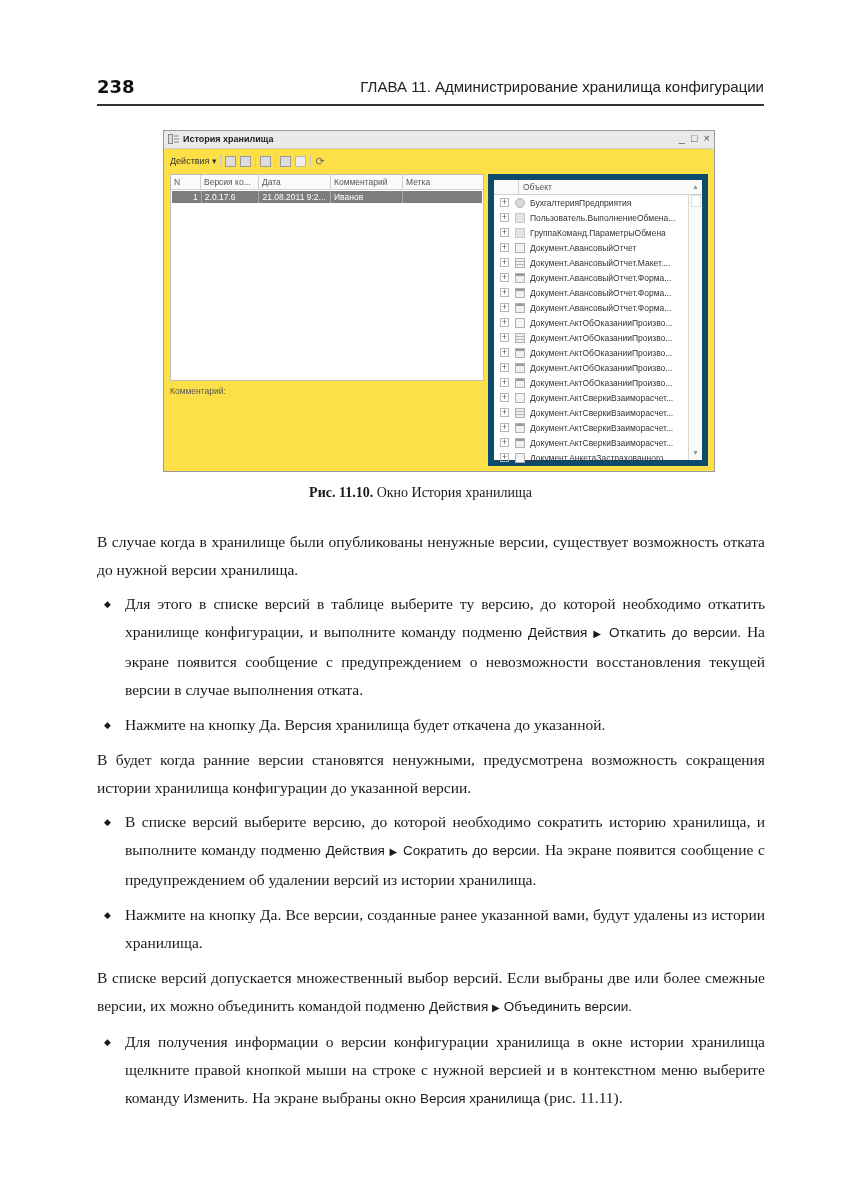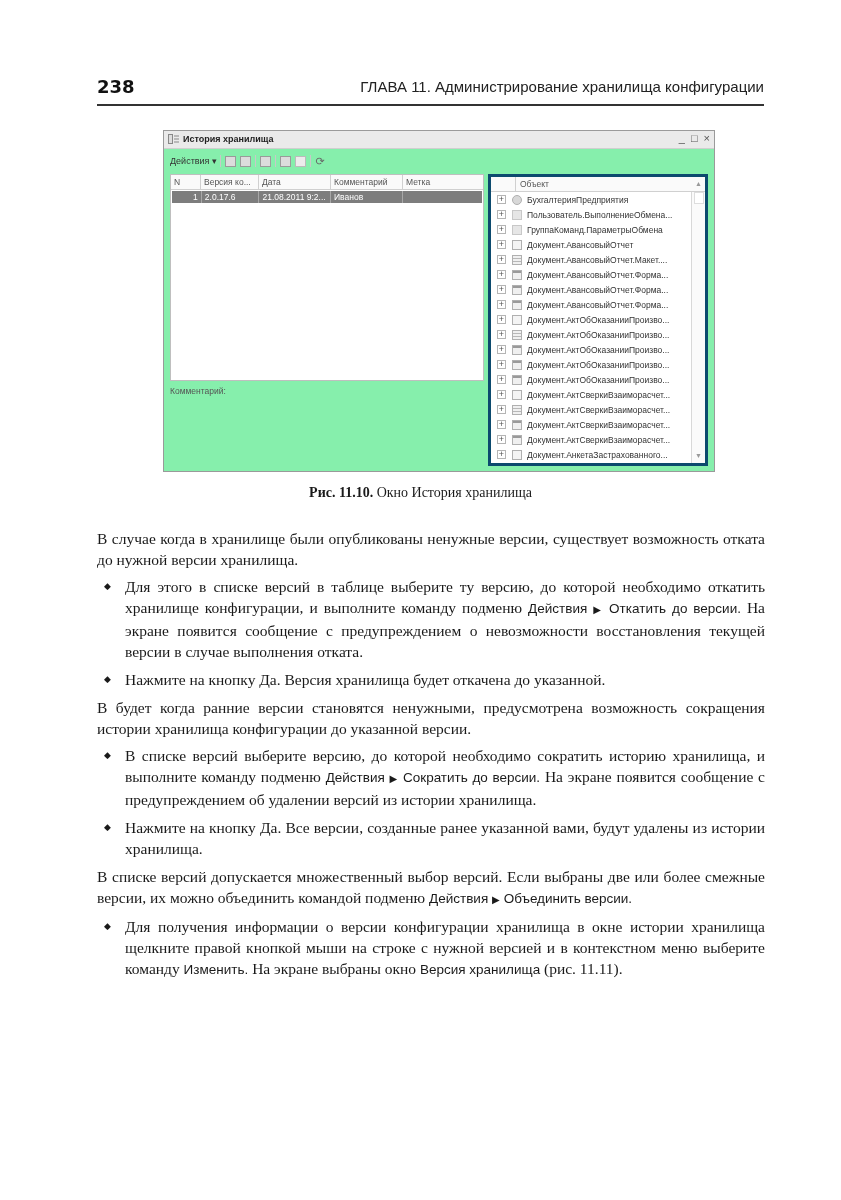--- a/index.html
+++ b/index.html
@@ -3,21 +3,21 @@
   <meta charset="utf-8">
   <style>
     html, body { margin: 0; padding: 0; background: #ffffff; }
     body { width: 841px; height: 1200px; position: relative; overflow: hidden; font-family: "Liberation Serif", serif; color: #1a1a1a; }
 
     .page-header { position: absolute; left: 97px; top: 74px; width: 667px; height: 30px; border-bottom: 2px solid #333; }
     .page-number { position: absolute; left: 0; top: 2px; font-family: "DejaVu Sans", sans-serif; font-weight: bold; font-size: 18px; color: #111; }
     .running-title { position: absolute; right: 0; top: 4px; font-family: "Liberation Sans", sans-serif; font-size: 15px; color: #222; }
 
     
-    .win { position: absolute; left: 163px; top: 130px; width: 552px; height: 342px; background: #86efac; border: 1px solid #9a9a9a; box-sizing: border-box; font-family: "Liberation Sans", sans-serif; font-size: 8.5px; color: #333; }
+    .win { position: absolute; left: 163px; top: 130px; width: 552px; height: 342px; background: #fde047; border: 1px solid #9a9a9a; box-sizing: border-box; font-family: "Liberation Sans", sans-serif; font-size: 8.5px; color: #333; }
     .win-titlebar { position: absolute; left: 0; top: 0; right: 0; height: 17px; background: #eaeaea; border-bottom: 1px solid #cfcfcf; }
     .win-icon { position: absolute; left: 4px; top: 3px; width: 11px; height: 10px; }
     .win-title { position: absolute; left: 19px; top: 3px; font-weight: bold; font-size: 9px; color: #222; }
     .win-ctrls { position: absolute; right: 4px; top: 1px; display: flex; gap: 6px; font-size: 11px; color: #555; }
     .win-ctrls span { cursor: pointer; }
 
     .toolbar { position: absolute; left: 6px; top: 22px; height: 16px; display: flex; align-items: center; gap: 4px; }
     .tb-actions { font-size: 9px; color: #333; }
     .tb-sep { width: 1px; height: 12px; background: #c8c8c8; }
     .tb-icon { width: 11px; height: 11px; border: 1px solid #9a9a9a; background: #dcdcdc; box-sizing: border-box; }
@@ -33,21 +33,21 @@
     .c-n { width: 30px; text-align: right; }
     .c-ver { width: 58px; }
     .c-date { width: 72px; }
     .c-user { width: 72px; }
     .c-mark { width: 80px; border-right: none !important; }
 
     .comment-label { position: absolute; left: 6px; top: 255px; font-size: 8.5px; color: #555; }
     .comment-box { position: absolute; left: 6px; top: 266px; width: 314px; height: 68px; background: #fff; border: 1px solid #c4c4c4; border-radius: 3px; box-sizing: border-box; padding: 3px 4px; font-size: 8.5px; color: #333; }
 
     
-    .otree { position: absolute; left: 324px; top: 43px; width: 220px; height: 292px; background: #fff; border: 3px solid #0c4a6e; box-sizing: border-box; }
+    .otree { position: absolute; left: 324px; top: 43px; width: 220px; height: 292px; background: #fff; border: 6px solid #0c4a6e; box-sizing: border-box; }
     .ot-head { height: 14px; border-bottom: 1px solid #d0d0d0; display: flex; background: #fafafa; }
     .ot-head .blank { width: 24px; border-right: 1px solid #d0d0d0; }
     .ot-head .lbl { padding: 2px 4px; color: #555; }
     .ot-rows { position: absolute; left: 0; top: 15px; right: 14px; }
     .ot-row { height: 15px; display: flex; align-items: center; white-space: nowrap; overflow: hidden; }
     .plus { width: 9px; height: 9px; border: 1px solid #b5b5b5; box-sizing: border-box; margin-left: 6px; font-size: 9px; line-height: 7px; text-align: center; color: #555; }
     .oicon { width: 10px; height: 10px; margin-left: 6px; margin-right: 5px; border: 1px solid #b0b0b0; box-sizing: border-box; background: #f4f4f4; }
     .oicon.circle { border-radius: 50%; background: #d8d8d8; }
     .oicon.folder { background: #e6e6e6; border-color: #c8c8c8; }
     .oicon.form { background: linear-gradient(#9a9a9a 0 30%, #f0f0f0 30%); }
@@ -56,21 +56,21 @@
     .scrollbar { position: absolute; right: 0; top: 15px; width: 13px; bottom: 0; border-left: 1px solid #d8d8d8; background: #fafafa; }
     .sb-up, .sb-down { position: absolute; left: 0; width: 13px; height: 12px; font-size: 7px; color: #999; text-align: center; line-height: 12px; }
     .sb-up { top: -14px; }
     .sb-thumb { position: absolute; left: 2px; top: 0; width: 8px; height: 10px; border: 1px solid #ddd; background: #fff; }
     .sb-down { bottom: 1px; }
 
     
     .caption { position: absolute; left: 0; width: 841px; top: 485px; text-align: center; font-size: 14px; }
     .caption b { font-weight: bold; }
 
-    .text { position: absolute; left: 97px; width: 668px; font-size: 15.5px; line-height: 21px; text-align: justify; }
+    .text { position: absolute; left: 97px; width: 668px; font-size: 15.5px; line-height: 28px; text-align: justify; }
     .para { margin: 0 0 6px 0; }
     .bullet { position: relative; padding-left: 28px; margin: 0 0 7px 0; }
     .bullet::before { content: "\25C6"; position: absolute; left: 7px; top: 0; font-size: 9px; }
     .ui { font-family: "Liberation Sans", sans-serif; font-size: 13.5px; }
     .arrow { font-size: 10px; }
   </style>
 </head>
 <body>
 
 <div class="page-header">

